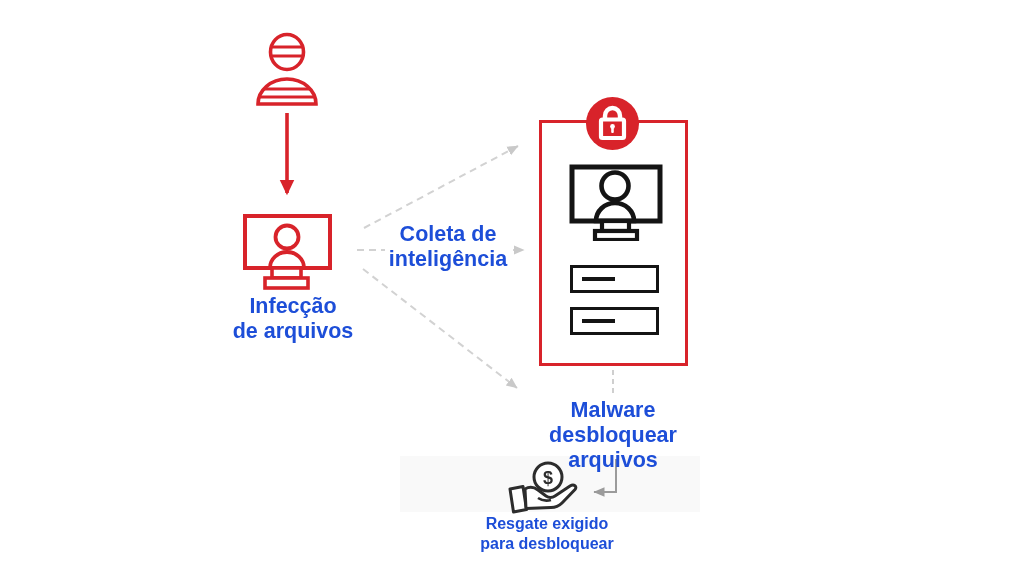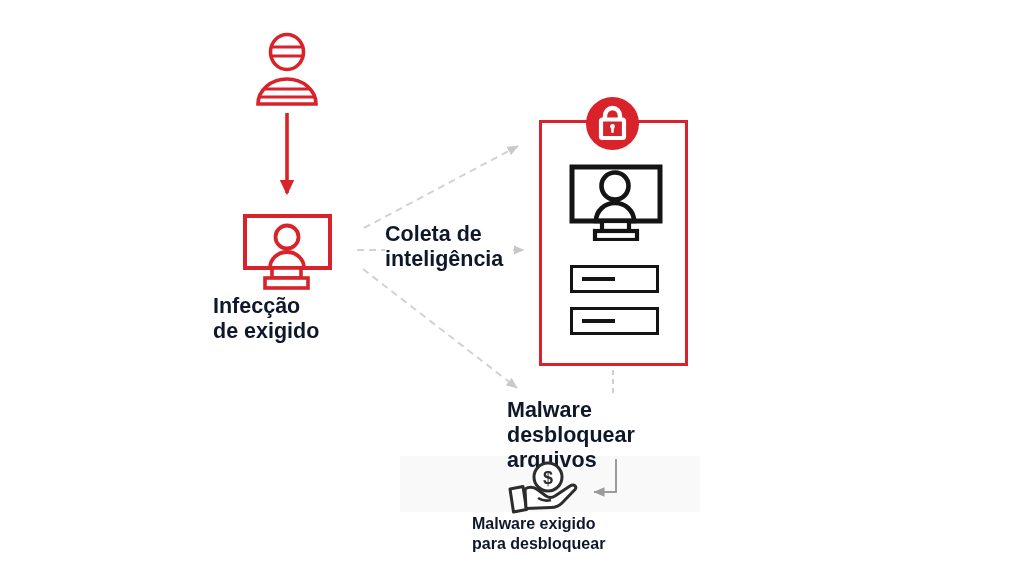--- a/index.html
+++ b/index.html
@@ -8,23 +8,23 @@
     width:1024px;height:576px;
     background:#ffffff;
     font-family:"Liberation Sans",sans-serif;
     overflow:hidden;
   }
   .abs{position:absolute;}
   svg{display:block;}
   .overlay{position:absolute;left:0;top:0;z-index:1;}
   .label{
     position:absolute;
-    color:#0f172a;
+    color:#1d4ed8;
     font-weight:bold;
-    text-align:left;
+    text-align:center;
     white-space:pre-line;
     z-index:3;
   }
   .label-lg{font-size:21.5px;line-height:25px;}
   .label-sm{font-size:16px;line-height:20px;}
   #label-intelligence{background:#ffffff;padding:1px 0;}
   .red-box{
     position:absolute;
     left:539px;top:120px;
     width:143px;height:240px;
@@ -108,29 +108,29 @@
 
   <svg class="abs icon-layer" style="left:241px;top:212px" width="92" height="80" viewBox="0 0 92 80">
     <rect x="4" y="4" width="85" height="52" fill="#ffffff" stroke="#d8232a" stroke-width="4"></rect>
     <circle cx="46" cy="25" r="11.5" fill="none" stroke="#d8232a" stroke-width="3.8"></circle>
     <path d="M29,56 a17,16 0 0 1 34,0 Z" fill="none" stroke="#d8232a" stroke-width="3.8"></path>
     <rect x="31" y="56" width="29" height="10" fill="#ffffff" stroke="#d8232a" stroke-width="3.6"></rect>
     <rect x="24" y="66" width="43" height="10" fill="#ffffff" stroke="#d8232a" stroke-width="3.6"></rect>
   </svg>
 
   <div id="label-infection" class="label label-lg" style="left:213px;top:294px;width:160px">Infecção
-de exigido</div>
+de arquivos</div>
 
   <div id="label-intelligence" class="label label-lg" style="left:385px;top:221px;width:126px">Coleta de
 inteligência</div>
 
   <div id="label-encryption" class="label label-lg" style="left:507px;top:398px;width:212px">Malware desbloquear
 arquivos</div>
 
-  <div id="label-ransom" class="label label-sm" style="left:472px;top:514px;width:150px">Malware exigido
+  <div id="label-ransom" class="label label-sm" style="left:472px;top:514px;width:150px">Resgate exigido
 para desbloquear</div>
 
   <div class="red-box">
 
     <svg class="abs" style="left:26px;top:40px" width="96" height="78" viewBox="0 0 96 78">
       <rect x="4" y="4" width="88" height="54" fill="#ffffff" stroke="#141414" stroke-width="5"></rect>
       <circle cx="47" cy="23" r="13.5" fill="none" stroke="#141414" stroke-width="4.6"></circle>
       <path d="M28,58 a19,18 0 0 1 38,0 Z" fill="none" stroke="#141414" stroke-width="4.6"></path>
       <rect x="34" y="58" width="27" height="10" fill="#ffffff" stroke="#141414" stroke-width="4.2"></rect>
       <rect x="27" y="68" width="42" height="9" fill="#ffffff" stroke="#141414" stroke-width="4.2"></rect>

